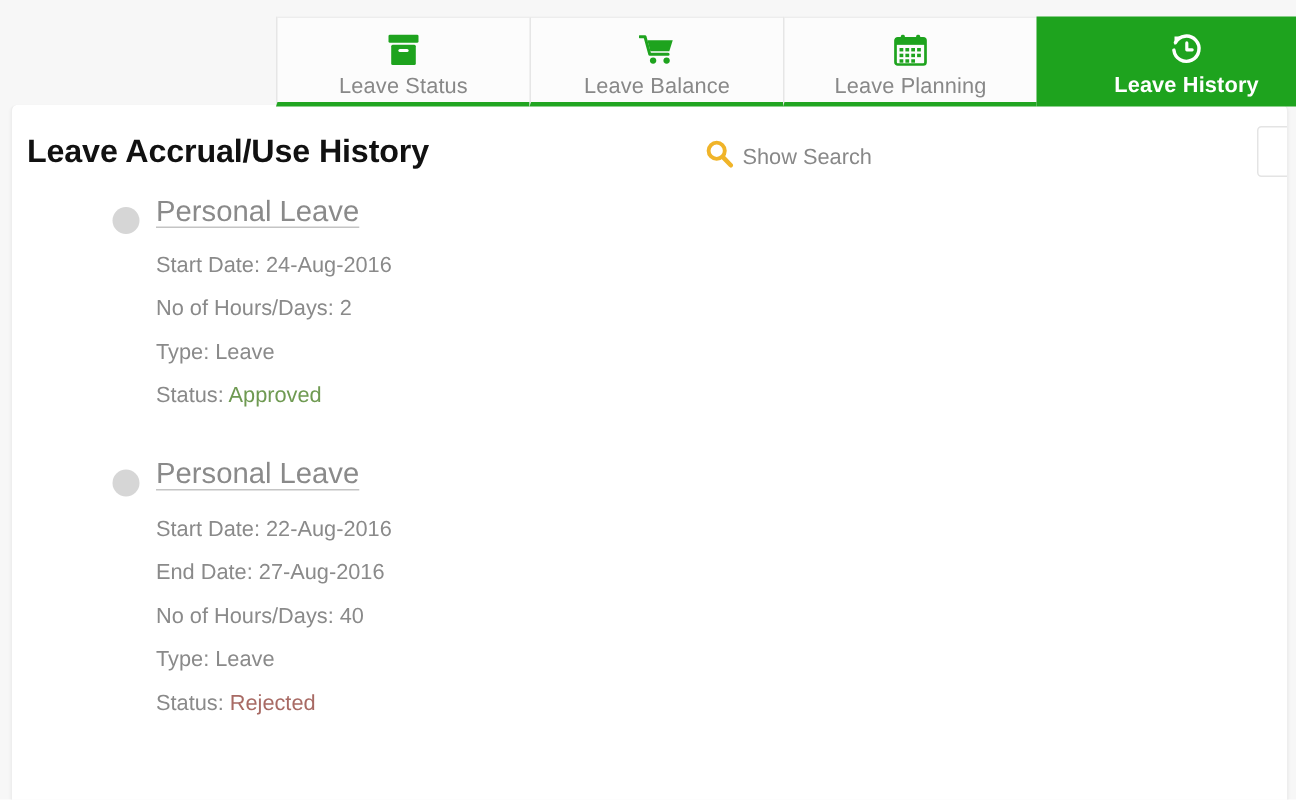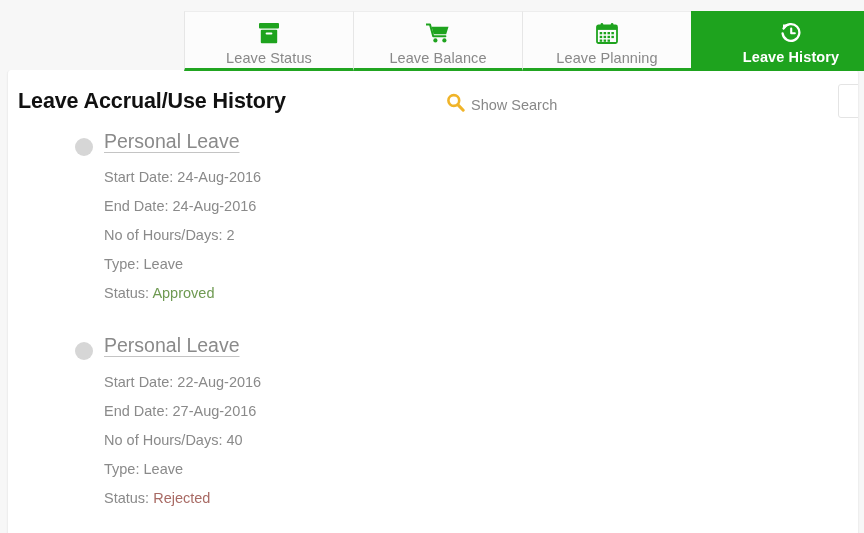--- a/index.html
+++ b/index.html
@@ -99,21 +99,21 @@
     left: 10px;
     top: 19px;
     font-size: 21.5px;
     font-weight: bold;
     color: #111111;
     letter-spacing: -.1px;
   }
 
   .show-search {
     position: absolute;
-    left: 438px;
+    left: 462px;
     top: 23px;
     display: flex;
     align-items: center;
     gap: 6px;
     cursor: pointer;
     text-align: center;
   }
 
   .show-search .ss-label {
     font-size: 14.5px;
@@ -269,24 +269,20 @@
 
     <div class="record">
       <span class="bullet"></span>
       <a class="record-title">Personal Leave</a>
       <div class="fields">
         <div class="field">
           <span>Start Date:</span>
           <span>24-Aug-2016</span>
         </div>
         <div class="field">
-          <span>End Date:</span>
-          <span>24-Aug-2016</span>
-        </div>
-        <div class="field">
           <span>No of Hours/Days:</span>
           <span>2</span>
         </div>
         <div class="field">
           <span>Type:</span>
           <span>Leave</span>
         </div>
         <div class="field">
           <span>Status:</span>
           <span class="status-approved">Approved</span>

